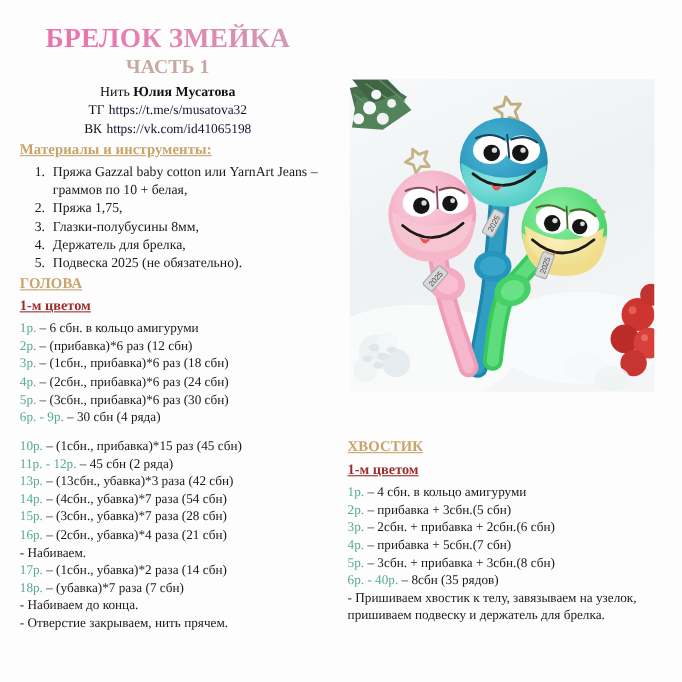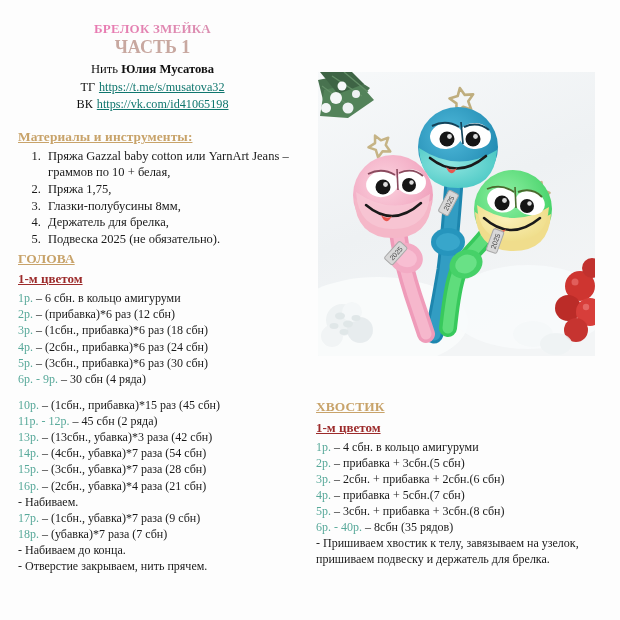--- a/index.html
+++ b/index.html
@@ -23,21 +23,21 @@
 
   
   .header {
     position: absolute;
     left: 0;
     top: 22px;
     width: 305px;
     text-align: center;
   }
   .title-main {
-    font-size: 13px;
+    font-size: 25px;
     font-weight: bold;
     letter-spacing: 0.2px;
     line-height: 1.12;
     background: linear-gradient(90deg, #e36fa8 0%, #e87cb2 35%, #d98fb0 70%, #cf9fb2 100%);
     -webkit-background-clip: text;
     background-clip: text;
     color: #e36fa8;
     -webkit-text-fill-color: transparent;
     white-space: nowrap;
   }
@@ -56,22 +56,21 @@
   }
   .author b { font-weight: bold; }
   .linkrow {
     font-size: 12.2px;
     line-height: 1.38;
     color: #111;
     white-space: nowrap;
   }
   .linkrow .lbl { font-weight: normal; }
   .linkrow a, .linkrow .url {
-    color: #0f766e;
-    text-decoration: underline;
+    color: #0f172a;
     margin-left: 4px;
     margin-top: 10px;
   }
 
   
   .col-left {
     position: absolute;
     left: 18px;
     top: 126px;
     width: 288px;
@@ -190,21 +189,21 @@
 
 
     <div class="rows">
       <div class="r"><span class="rownum">10р.</span> <span>– (1сбн., прибавка)*15 раз (45 сбн)</span></div>
       <div class="r"><span class="rownum">11р. - 12р.</span> <span>– 45 сбн (2 ряда)</span></div>
       <div class="r"><span class="rownum">13р.</span> <span>– (13сбн., убавка)*3 раза (42 сбн)</span></div>
       <div class="r"><span class="rownum">14р.</span> <span>– (4сбн., убавка)*7 раза (54 сбн)</span></div>
       <div class="r"><span class="rownum">15р.</span> <span>– (3сбн., убавка)*7 раза (28 сбн)</span></div>
       <div class="r"><span class="rownum">16р.</span> <span>– (2сбн., убавка)*4 раза (21 сбн)</span></div>
       <div class="r note">- Набиваем.</div>
-      <div class="r"><span class="rownum">17р.</span> <span>– (1сбн., убавка)*7 раза (9 сбн)</span></div>
+      <div class="r"><span class="rownum">17р.</span> <span>– (1сбн., убавка)*2 раза (14 сбн)</span></div>
       <div class="r"><span class="rownum">18р.</span> <span>– (убавка)*7 раза (7 сбн)</span></div>
       <div class="r note">- Набиваем до конца.</div>
       <div class="r note">- Отверстие закрываем, нить прячем.</div>
     </div>
 
   </div>
 
   <div class="col-right-text">
 
     <div class="sec-head-wrap">

